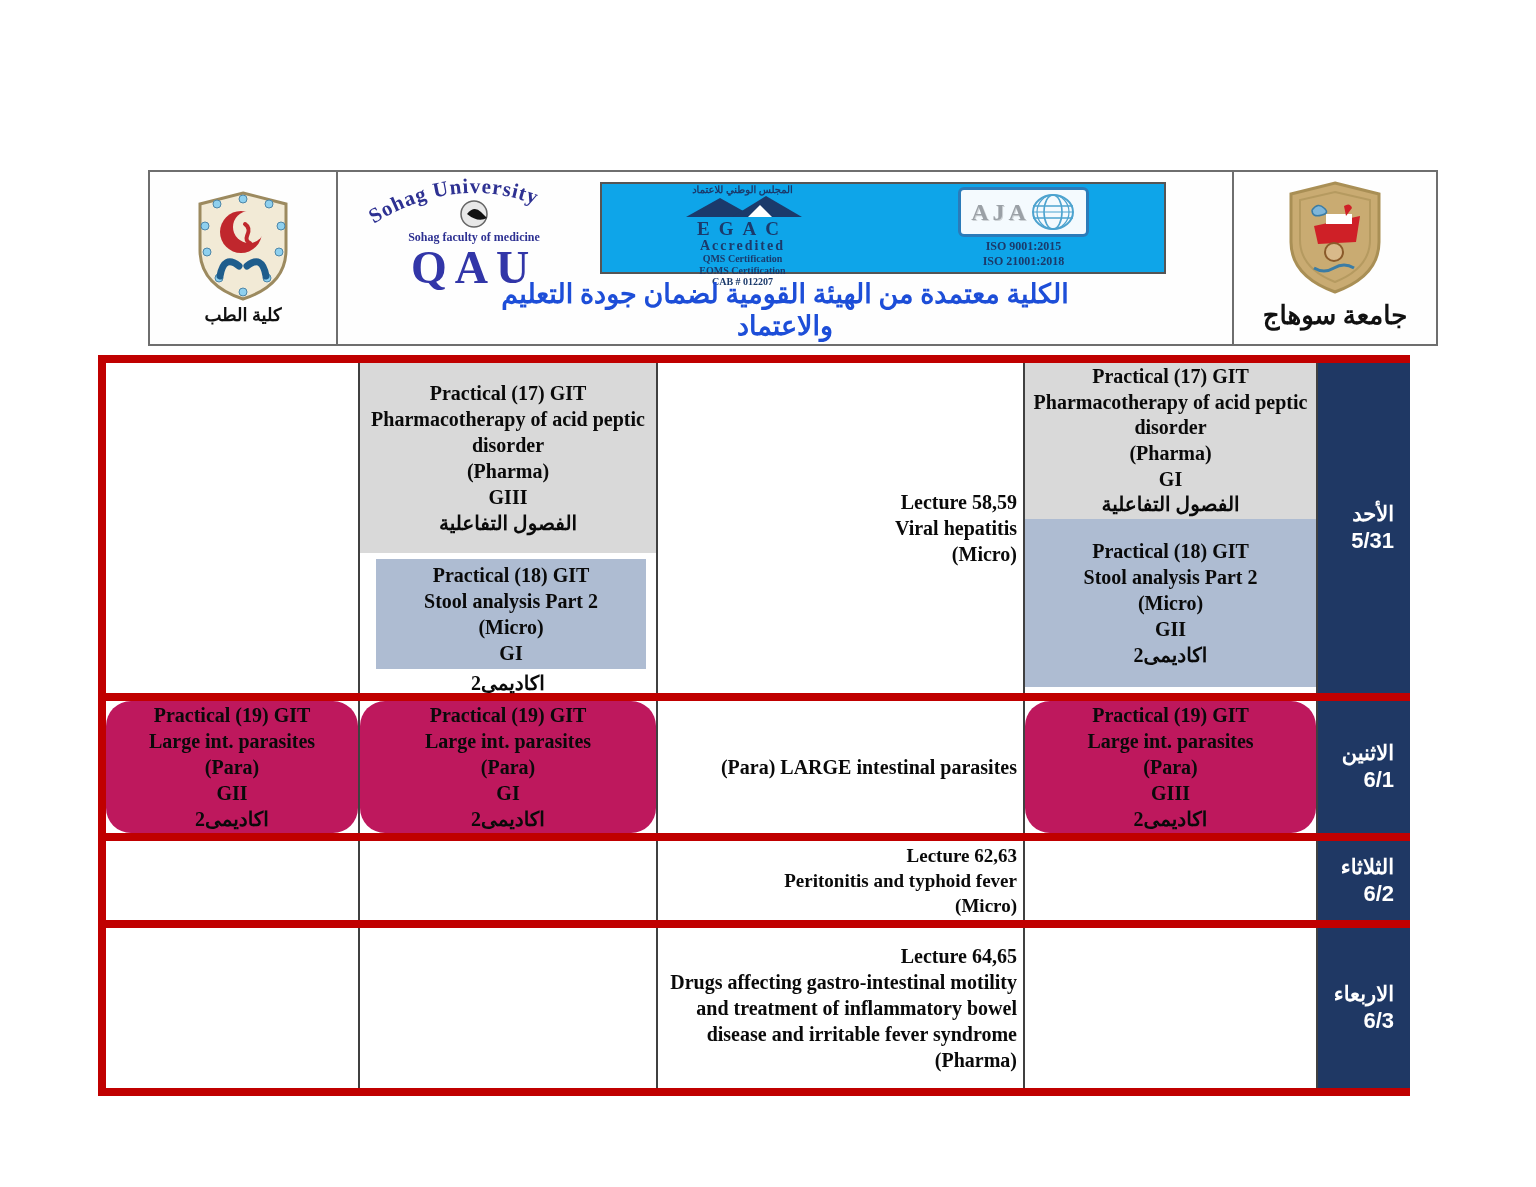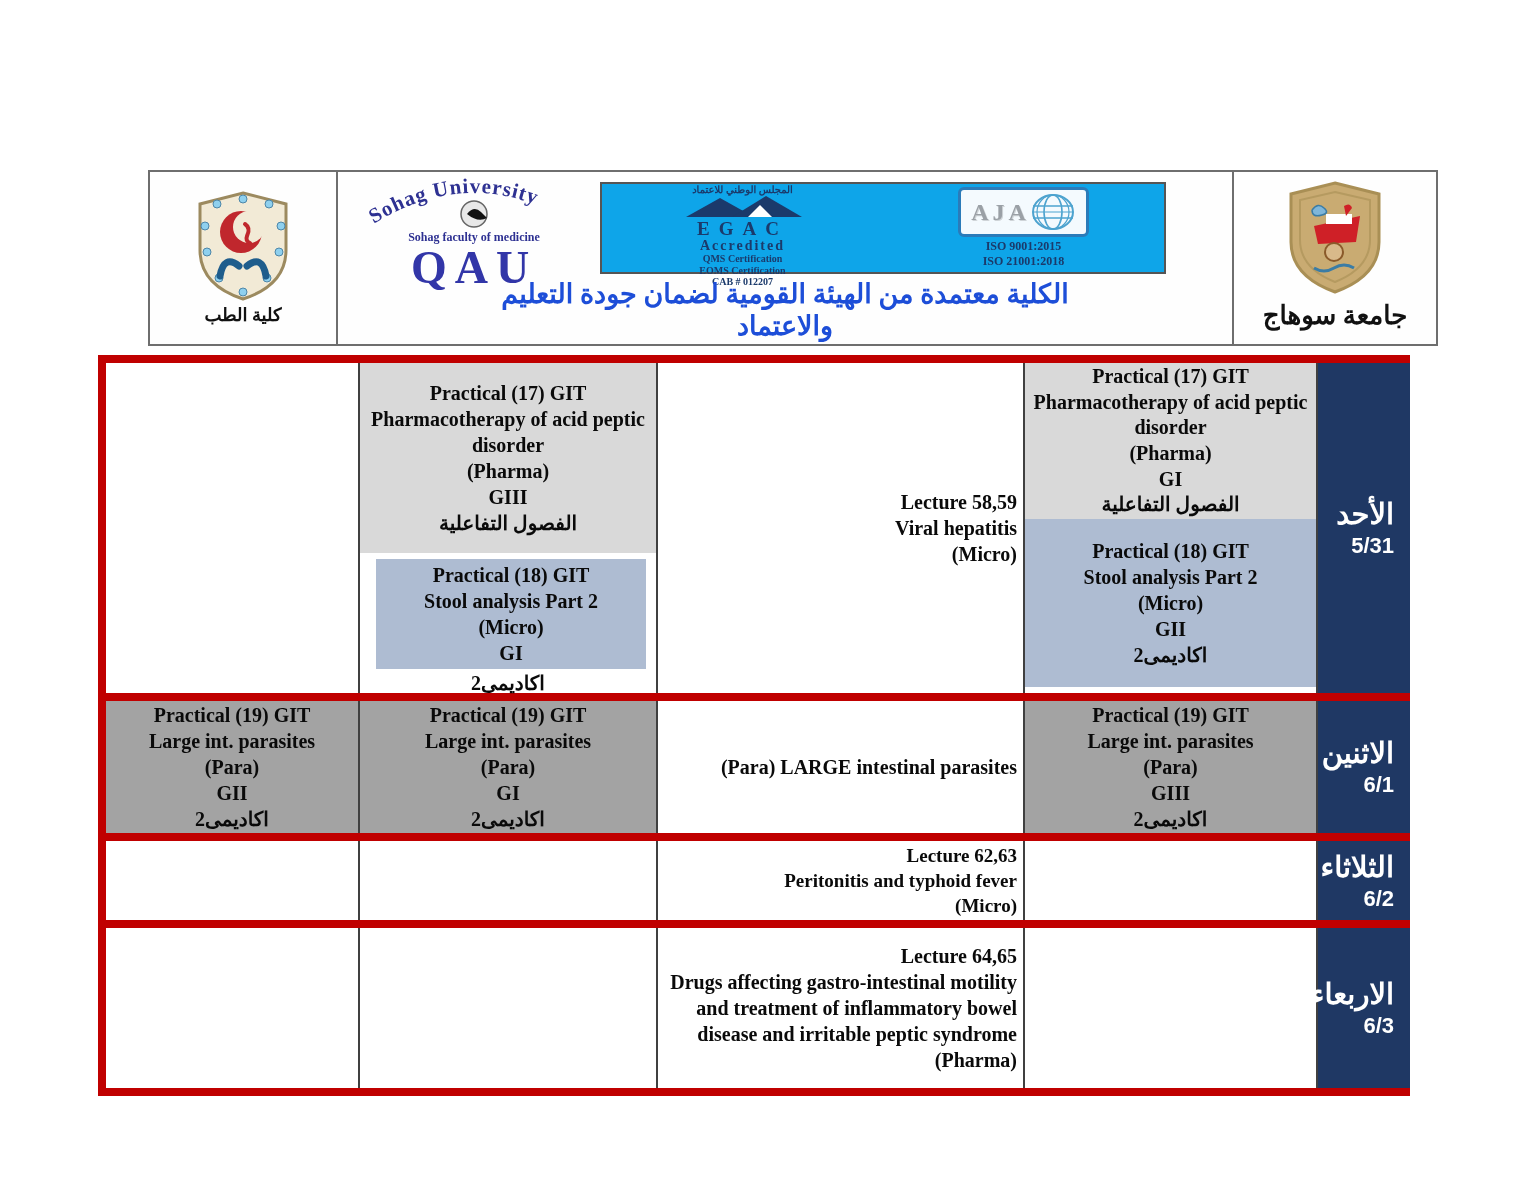--- a/index.html
+++ b/index.html
@@ -37,28 +37,28 @@
 
   
   .sched{position:absolute;left:98px;top:355px;width:1312px;box-sizing:border-box;
     border-left:8px solid #c00000;border-top:8px solid #c00000;}
   .t-row{display:flex;border-bottom:8px solid #c00000;}
   .tc{box-sizing:border-box;border-right:2px solid #404040;position:relative;background:#fff;}
   .c1{width:254px;} .c2{width:298px;} .c3{width:367px;} .c4{width:293px;}
   .dayc{width:92px;border-right:none;background:#1f3864;display:flex;flex-direction:column;
     justify-content:center;direction:rtl;text-align:right;padding-right:16px;box-sizing:border-box;
     font-family:"Liberation Sans",sans-serif;color:#fff;font-weight:bold;}
-  .dayc .dn{font-size:29px;line-height:1.25;}
+  .dayc .dn{font-size:21px;line-height:1.25;}
   .dayc .dt{font-size:22px;line-height:1.25;direction:ltr;unicode-bidi:embed;}
 
   .block{text-align:center;font-weight:bold;font-size:20px;line-height:1.3;color:#0a0a0a;}
   .ar{direction:rtl;}
   .gray{background:#d9d9d9;}
   .bluegray{background:#aebcd2;}
-  .cyan{background:#a3a3a3;}
+  .cyan{background:#be185d;border-radius:25px;}
   .vcenter{display:flex;flex-direction:column;justify-content:center;}
   .fullh{height:100%;}
 
   .r1c2-gray{height:190px;padding:2px 4px;box-sizing:border-box;}
   .r1c2-blue{margin:6px 10px 0 16px;padding:3px 0;}
   .r1c2-acad{height:28px;line-height:28px;}
   .r1c4-gray{height:156px;padding:1px 2px;box-sizing:border-box;line-height:1.28;}
   .r1c4-blue{height:168px;padding:2px 2px;box-sizing:border-box;}
   .lect{height:100%;padding:0 6px;box-sizing:border-box;text-align:right;}
   .r3 .block{font-size:19px;line-height:1.32;}
@@ -271,21 +271,21 @@
       <div class="dt">6/2</div>
     </div>
   </div>
 
   <div class="t-row r4" style="height:160px">
     <div class="tc c1"></div>
     <div class="tc c2"></div>
     <div class="tc c3">
       <div class="block vcenter lect">
         <div>Lecture 64,65</div>
-        <div>Drugs affecting gastro-intestinal motility and treatment of inflammatory bowel disease and irritable peptic syndrome</div>
+        <div>Drugs affecting gastro-intestinal motility and treatment of inflammatory bowel disease and irritable fever syndrome</div>
         <div>(Pharma)</div>
       </div>
     </div>
     <div class="tc c4"></div>
     <div class="tc dayc">
       <div class="dn">الاربعاء</div>
       <div class="dt">6/3</div>
     </div>
   </div>
 

